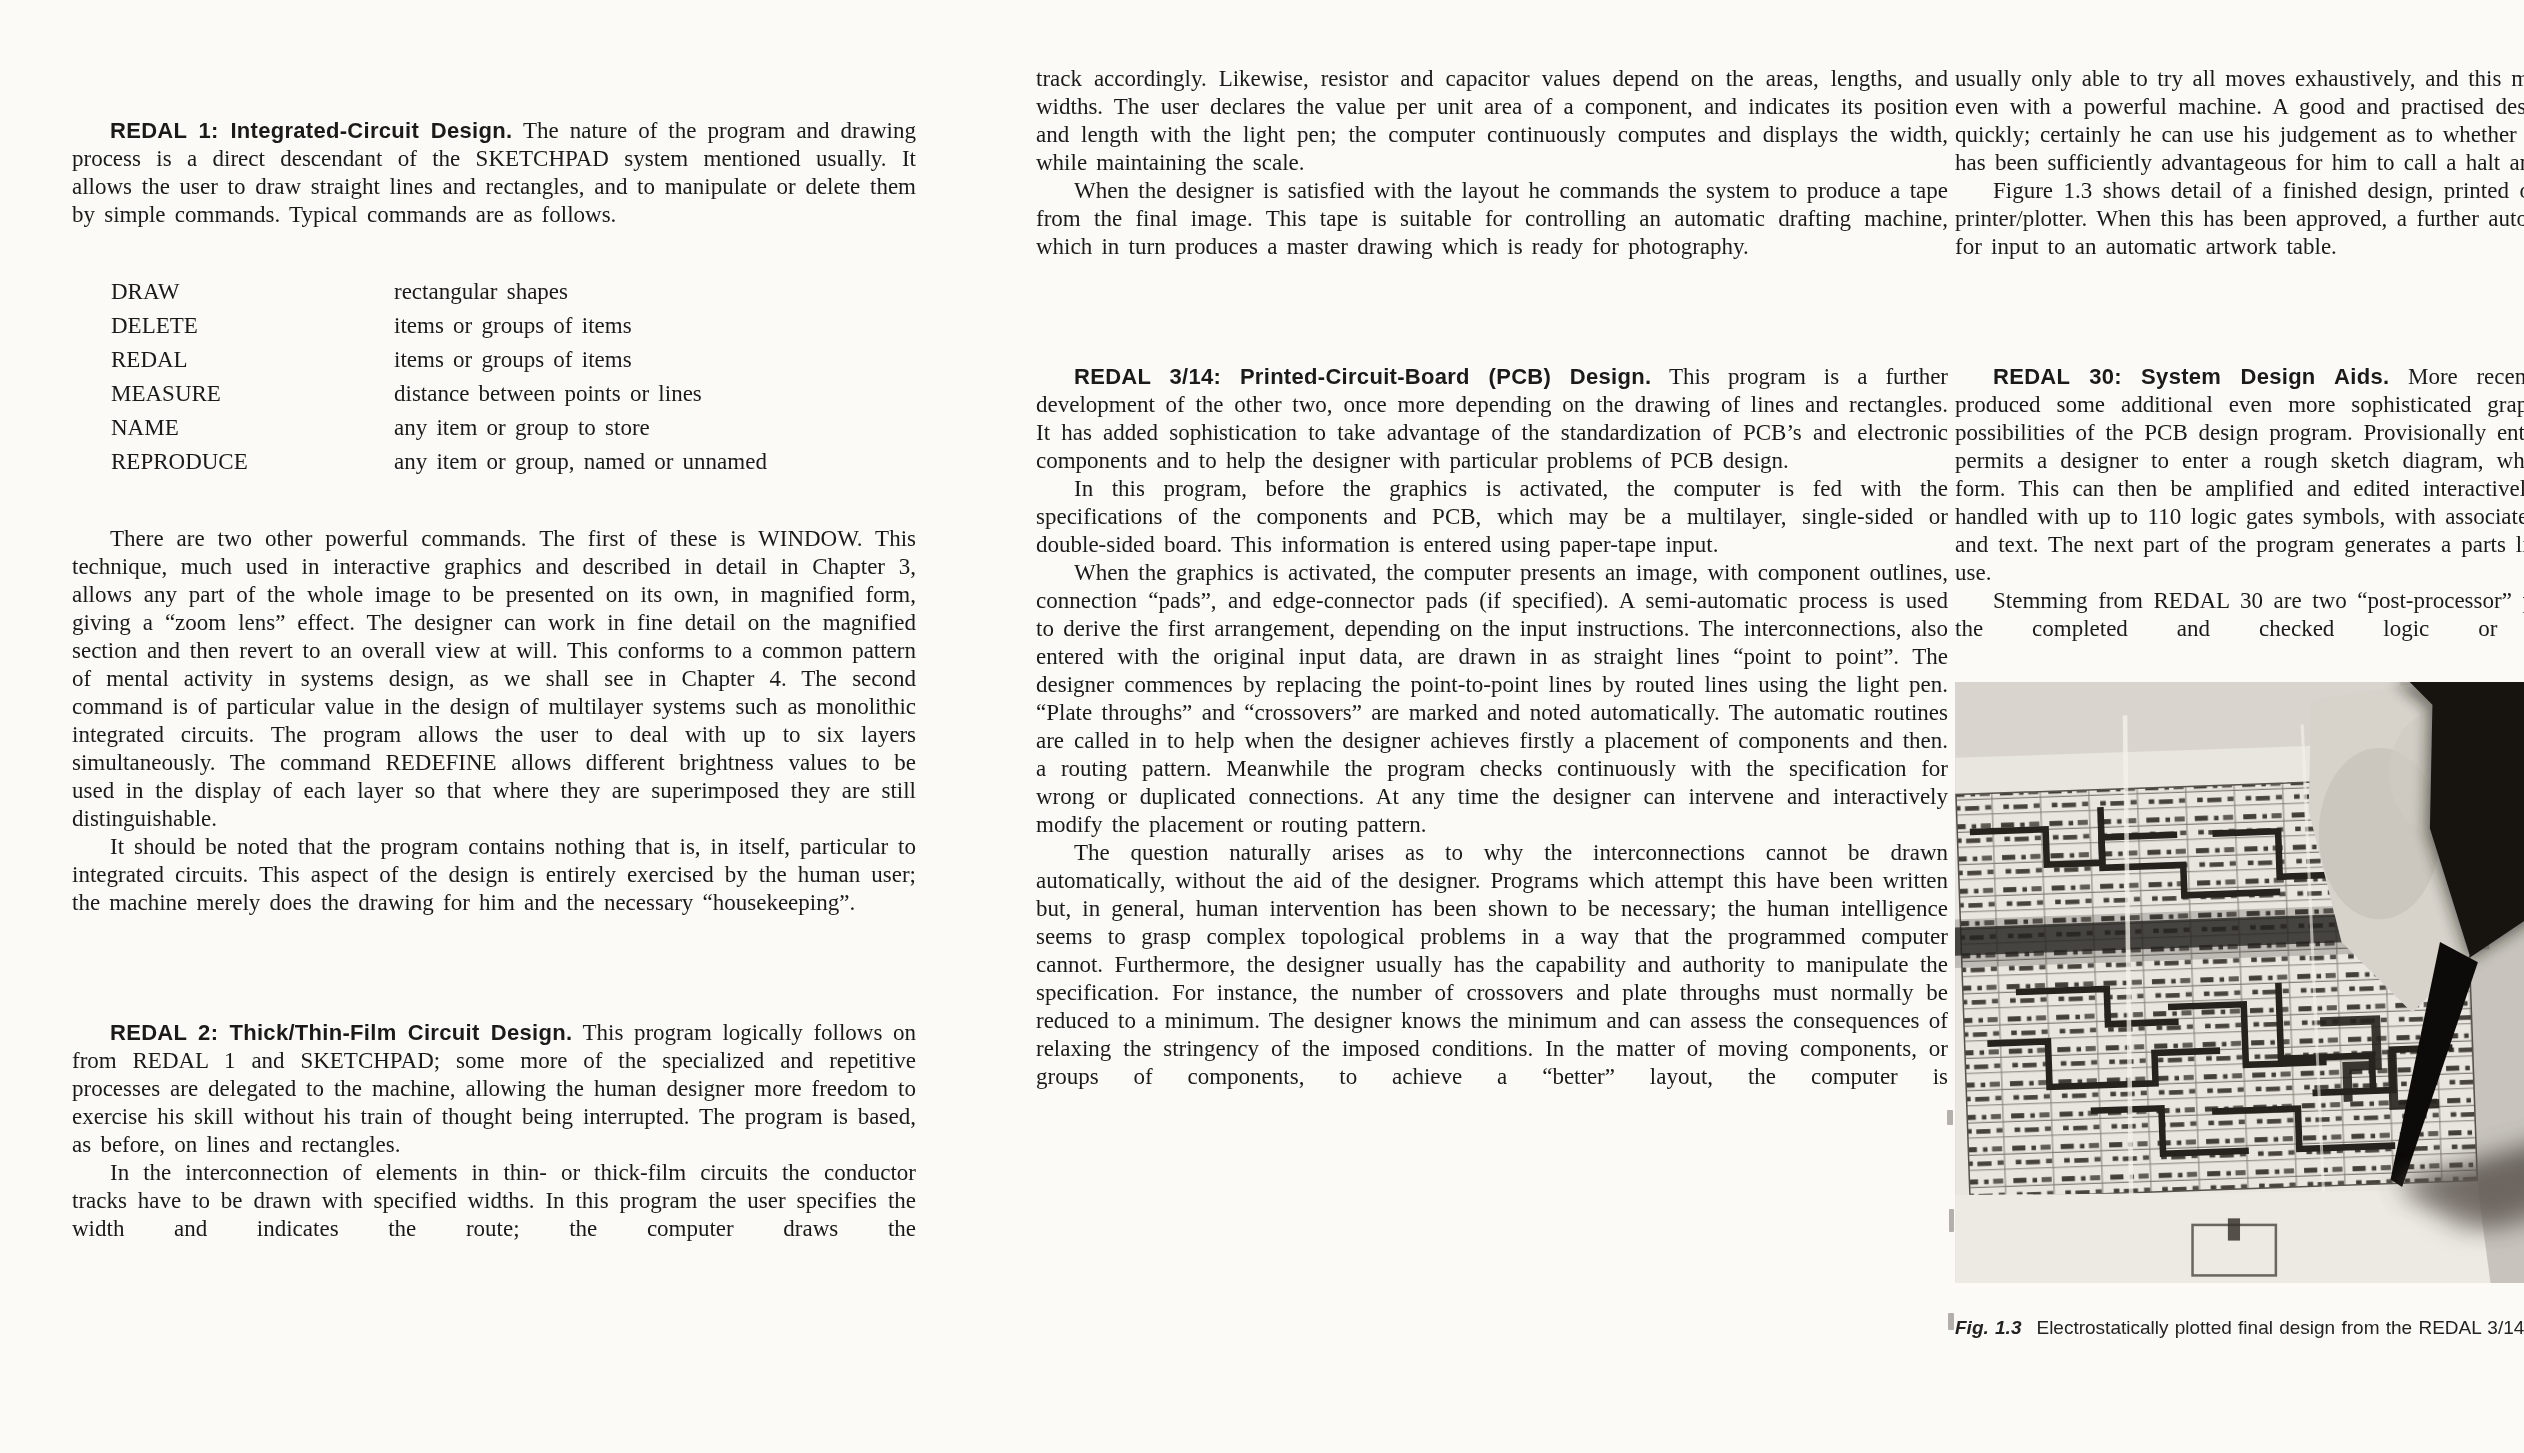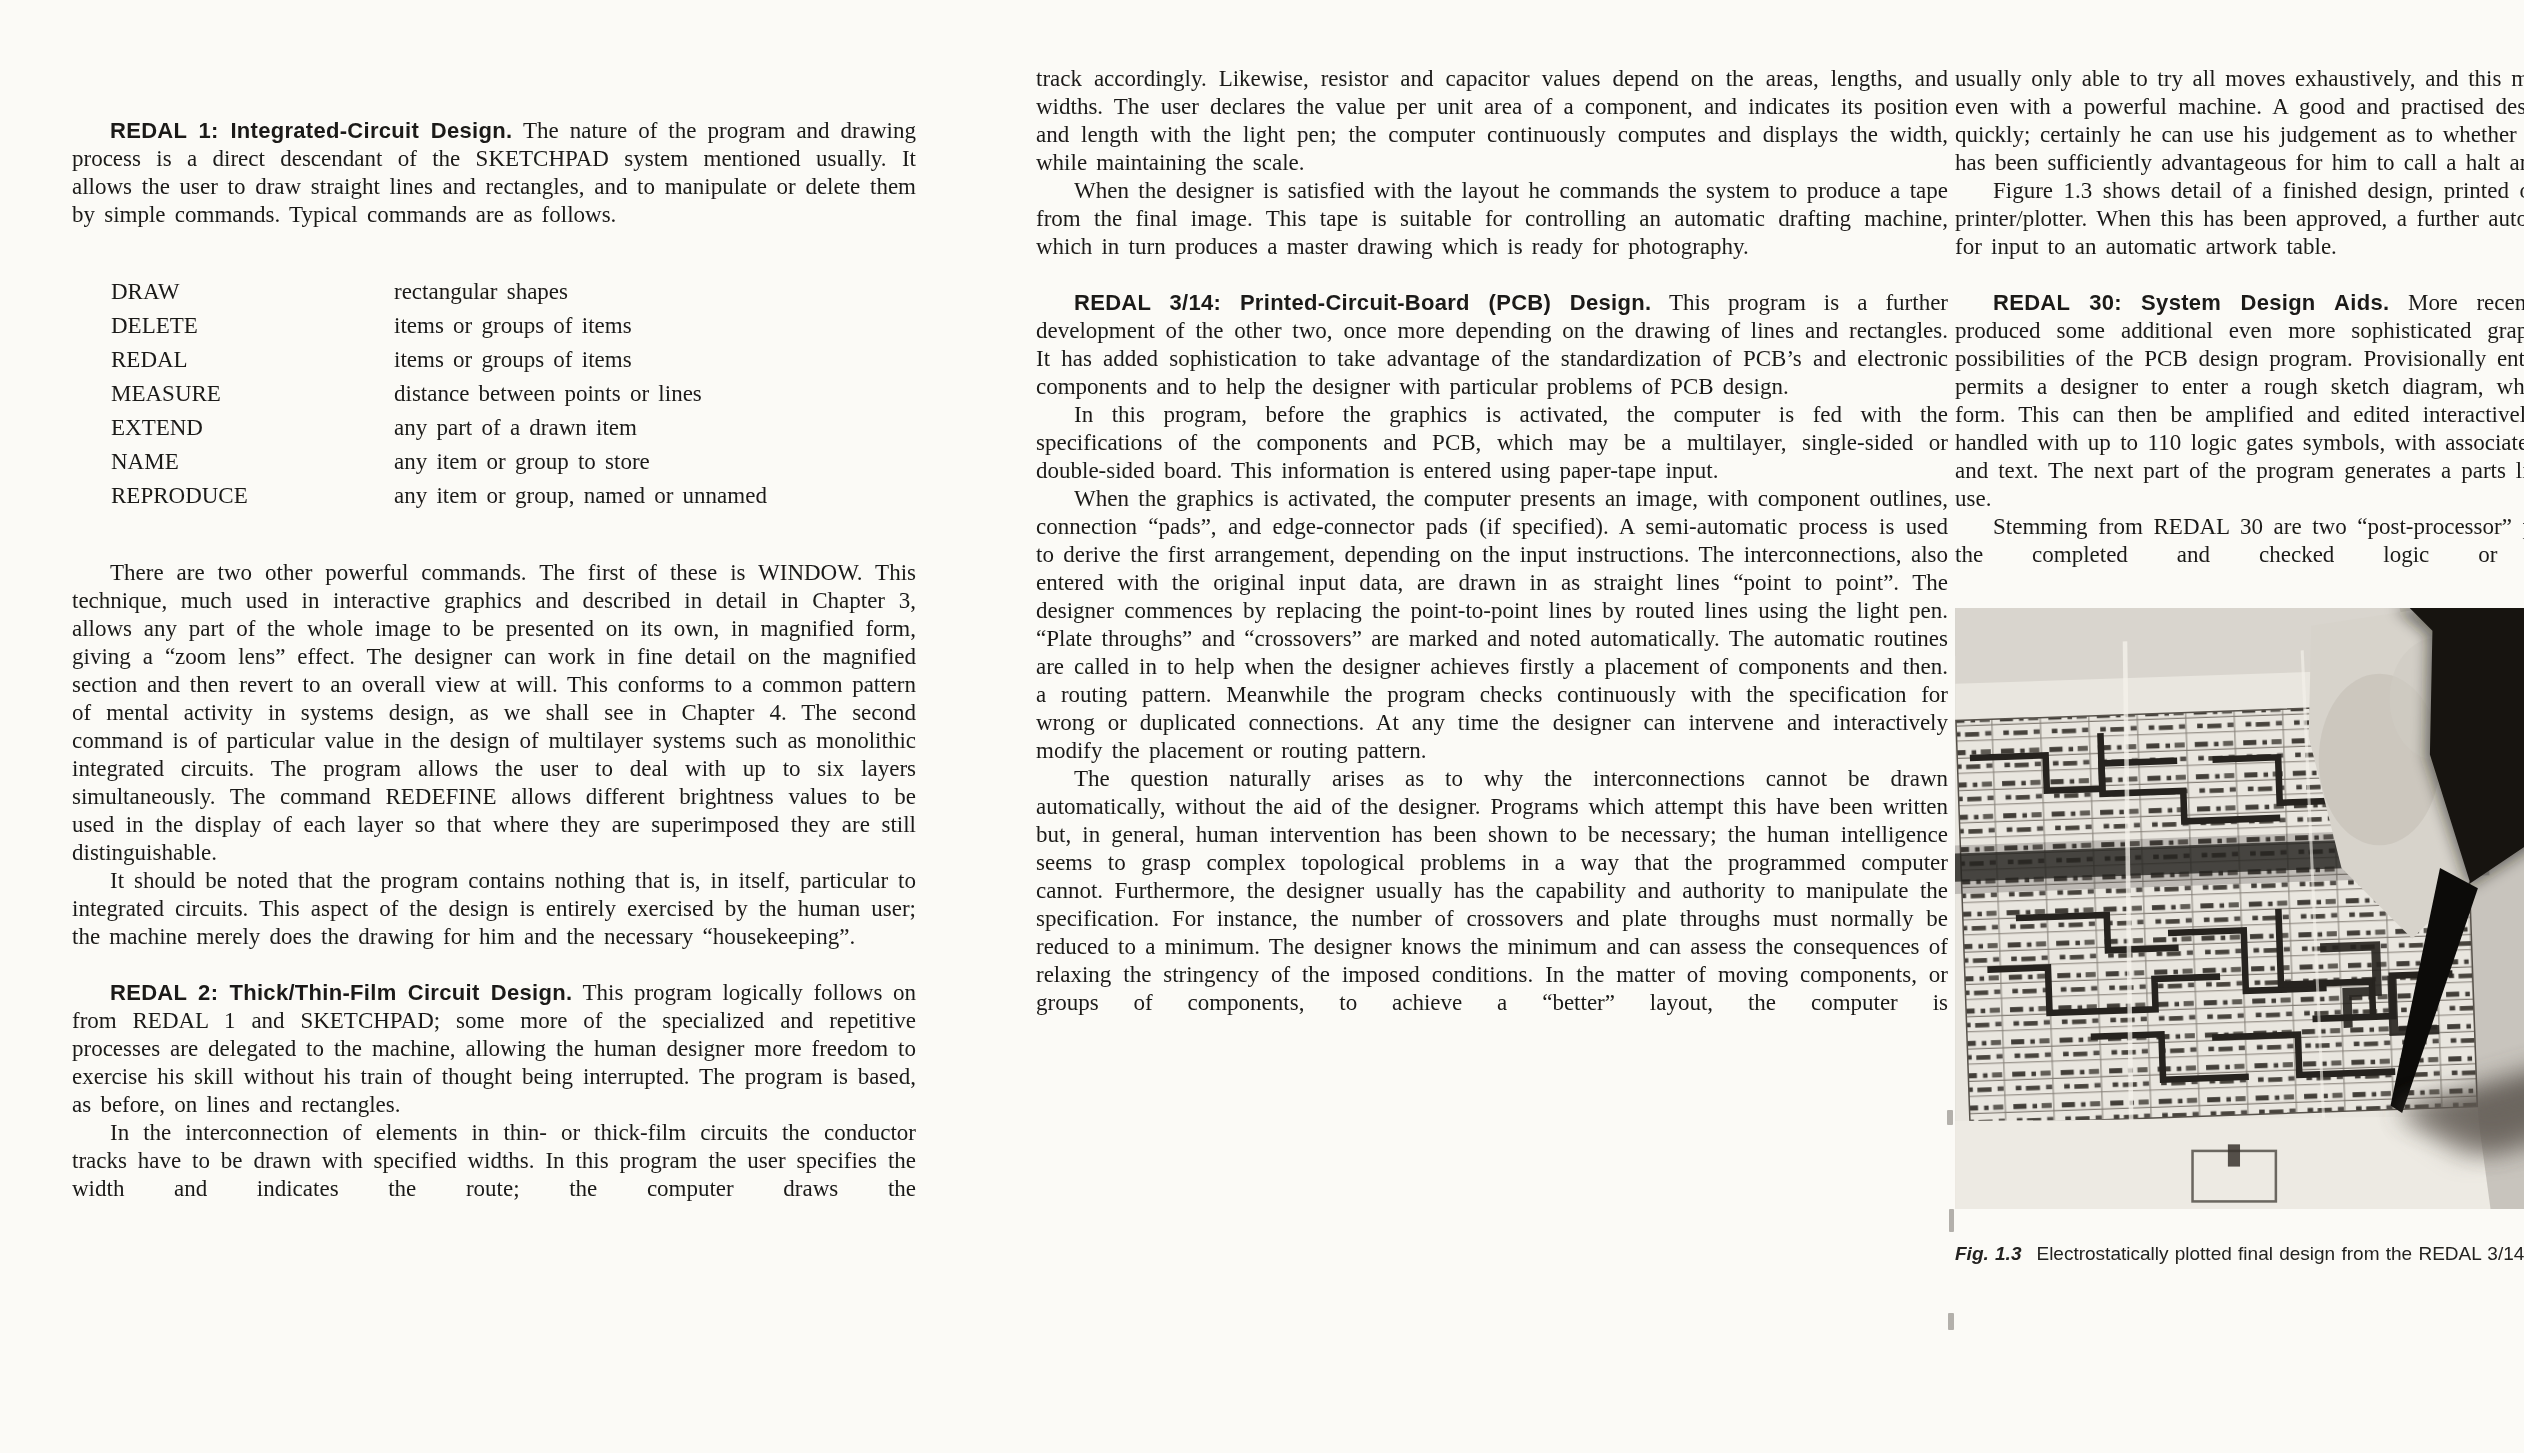--- a/index.html
+++ b/index.html
@@ -3,21 +3,21 @@
 <meta charset="utf-8">
 <style>
   html,body{margin:0;padding:0;}
   body{width:3813px;height:1454px;background:#fbfaf6;overflow:hidden;}
   .page{position:relative;width:3813px;height:1454px;background:#fbfaf6;color:#1b1a18;
         font-family:"Liberation Serif", serif;}
   .col{position:absolute;text-align:justify;font-size:23px;line-height:28px;word-spacing:3.5px;}
   .col p{margin:0;text-indent:38px;}
   p.cont{text-indent:0;}
   p.runover{text-align-last:justify;}
-  p.sec{margin-top:28px;}
+  p.sec{margin-top:102px;}
   .runin{font-family:"Liberation Sans", sans-serif;font-weight:bold;font-size:22px;letter-spacing:0.3px;}
   .col1{left:72px;top:117px;width:844px;}
   .col2{left:1036px;top:65px;width:912px;}
   .col3{left:1955px;top:65px;width:912px;}
   table.cmds{margin:46px 0 46px 39px;border-collapse:collapse;text-align:left;}
   table.cmds td{font-size:23px;line-height:34px;padding:0;vertical-align:top;text-indent:0;}
   td.cmd{width:283px;}
   figure.fig{margin:39px 0 0 0;padding:0;width:768px;}
   .photo{display:block;width:768px;height:601px;}
   figcaption.cap{font-family:"Liberation Sans", sans-serif;font-size:19px;line-height:27px;
@@ -46,24 +46,20 @@
         <td class="cmd">DELETE</td>
         <td>items or groups of items</td>
       </tr>
       <tr>
         <td class="cmd">REDAL</td>
         <td>items or groups of items</td>
       </tr>
       <tr>
         <td class="cmd">MEASURE</td>
         <td>distance between points or lines</td>
-      </tr>
-      <tr>
-        <td class="cmd">EXTEND</td>
-        <td>any part of a drawn item</td>
       </tr>
       <tr>
         <td class="cmd">NAME</td>
         <td>any item or group to store</td>
       </tr>
       <tr>
         <td class="cmd">REPRODUCE</td>
         <td>any item or group, named or unnamed</td>
       </tr>
     </tbody>

